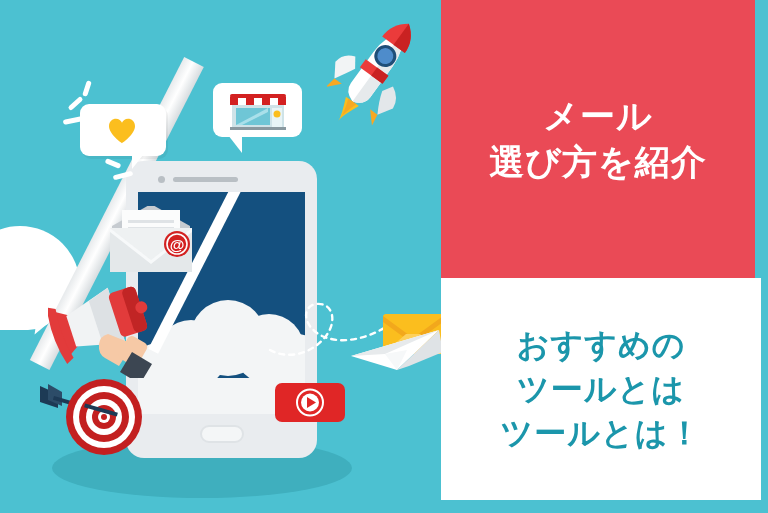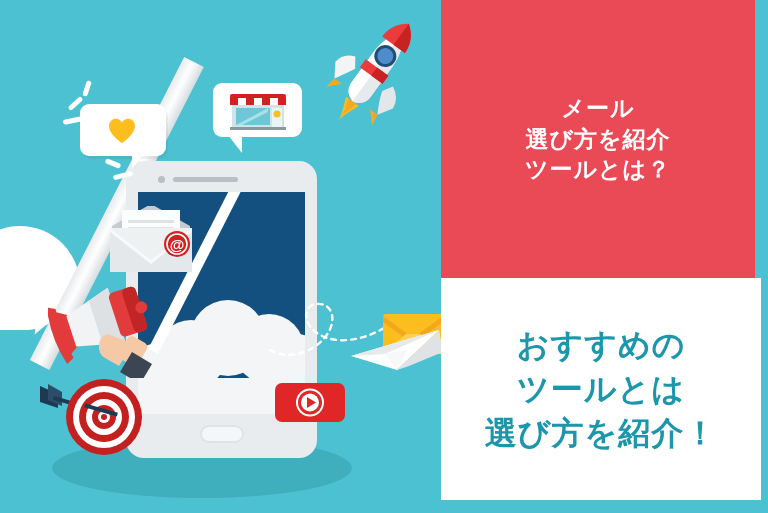--- a/index.html
+++ b/index.html
@@ -124,21 +124,21 @@
   .dashcurve{position:absolute;left:268px;top:296px;width:140px;height:62px;}
 
   
   .panel-red{
     position:absolute;left:441px;top:0;width:314px;height:278px;
     background:#EA4A56;
     display:flex;flex-direction:column;align-items:center;justify-content:center;
   }
   .panel-red .line{
     color:#ffffff;font-weight:bold;letter-spacing:1px;
-    font-size:23px;line-height:1.32;white-space:nowrap;
+    font-size:35px;line-height:1.32;white-space:nowrap;
   }
   .panel-white{
     position:absolute;left:441px;top:278px;width:320px;height:222px;
     background:#ffffff;
     display:flex;flex-direction:column;align-items:center;justify-content:center;
   }
   .panel-white .line{
     color:#1B96AB;font-weight:bold;letter-spacing:1px;
     font-size:32px;line-height:1.38;white-space:nowrap;
   }
@@ -305,22 +305,21 @@
       <polygon points="0,26 88,0 34,24" fill="#e7eaec"></polygon>
       <polygon points="34,24 46,40 56,20" fill="#f6f8f9"></polygon>
       <polygon points="46,40 88,0 92,22 58,36" fill="#dfe3e6"></polygon>
     </svg>
 
   </div>
 
   <div class="panel-red">
     <div class="line">メール</div>
     <div class="line">選び方を紹介</div>
-    <div class="line">ツールとは？</div>
   </div>
 
   <div class="panel-white">
     <div class="line">おすすめの</div>
     <div class="line">ツールとは</div>
-    <div class="line">選び方を紹介！</div>
+    <div class="line">ツールとは！</div>
   </div>
 
 </div>
 
 </body></html>

